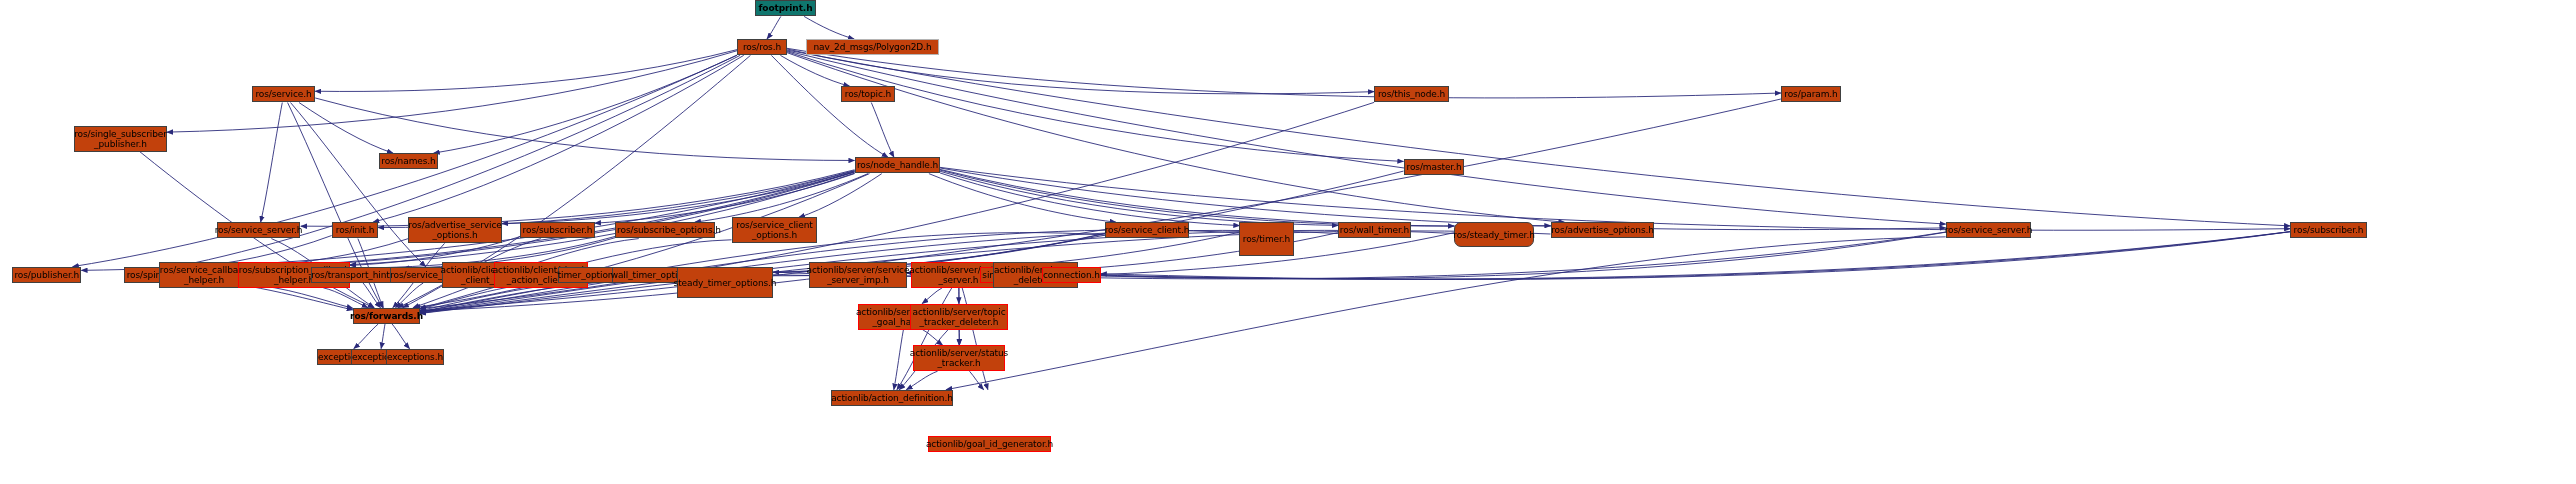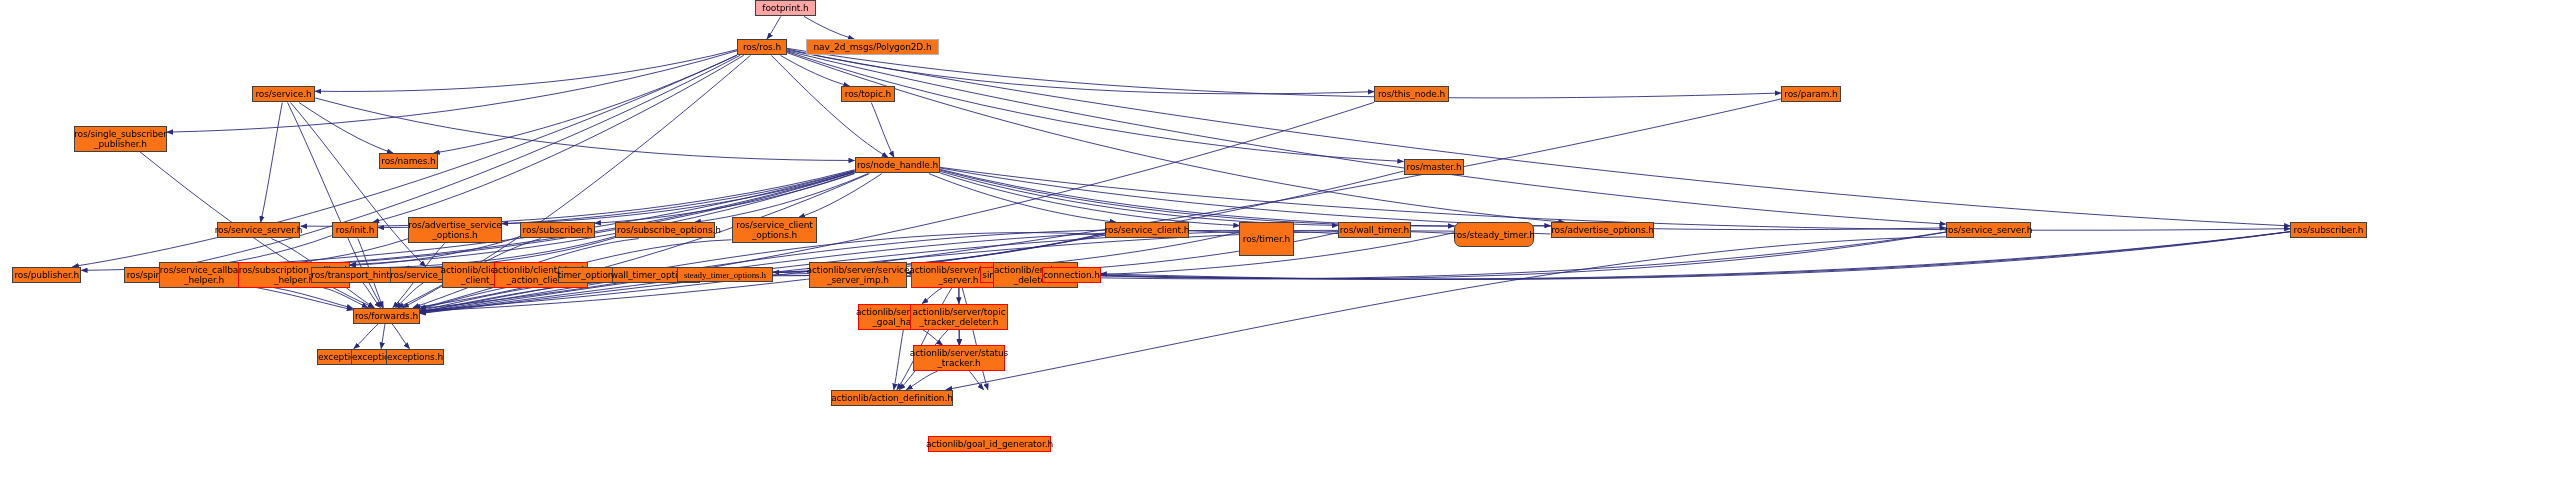--- a/index.html
+++ b/index.html
@@ -9,30 +9,30 @@
     background:#ffffff;
     font-family:"DejaVu Sans","Liberation Sans",sans-serif;
     overflow:hidden;
   }
   #edges{position:absolute;left:0;top:0;width:2576px;height:484px;pointer-events:none;}
   .node{
     position:absolute;
     box-sizing:border-box;
     display:flex;align-items:center;justify-content:center;
     text-align:center;
-    background:#f97316;
+    background:#c2410c;
     color:#000000;
     font-size:9px;
     line-height:10px;
     white-space:pre-line;
     letter-spacing:-0.1px;
     border:0.7px solid #404040;
     z-index:5;
   }
-  .node.root{ background:#fca5a5; border:1.4px solid #404040; }
+  .node.root{ background:#0f766e; border:1.4px solid #404040;font-weight:bold; }
   .node.thick{ border:1.4px solid #404040; }
   .node.red{ border:0.7px solid #ff0000; }
 </style>
 </head>
 <body>
 
 <div id="canvas">
   <svg id="edges" viewBox="0 0 3768 708" xmlns="http://www.w3.org/2000/svg">
     <defs>
       <marker id="ah" markerWidth="10" markerHeight="8" refX="9" refY="4" orient="auto" markerUnits="userSpaceOnUse">
@@ -172,30 +172,30 @@
     <div class="node red" style="left: 238px; top: 262px; width: 112px; height: 26px;">ros/subscription_callback
 _helper.h</div>
     <div class="node" style="left: 311px; top: 267px; width: 92px; height: 16.4px;">ros/transport_hints.h</div>
     <div class="node" style="left: 390px; top: 267px; width: 85px; height: 16.4px;">ros/service_client.h</div>
     <div class="node" style="left: 442px; top: 262px; width: 96px; height: 26px;">actionlib/client/service
 _client_imp.h</div>
     <div class="node red" style="left: 494px; top: 262px; width: 94px; height: 26px;">actionlib/client/simple
 _action_client.h</div>
     <div class="node" style="left: 558px; top: 267px; width: 68px; height: 16.4px;">timer_options.h</div>
     <div class="node" style="left: 612px; top: 267px; width: 88px; height: 16.4px;">wall_timer_options.h</div>
-    <div class="node" style="left: 677px; top: 267px; width: 96px; height: 15px; font-family: Liberation Serif, serif;">steady_timer_options.h</div>
+    <div class="node" style="left: 677px; top: 267px; width: 96px; height: 31px;">steady_timer_options.h</div>
     <div class="node" style="left: 809px; top: 262px; width: 98px; height: 26px;">actionlib/server/service
 _server_imp.h</div>
     <div class="node red" style="left: 911px; top: 262px; width: 95px; height: 26px;">actionlib/server/action
 _server.h</div>
     <div class="node red" style="left: 980px; top: 267px; width: 66px; height: 16.4px;">simple_filter.h</div>
     <div class="node thick" style="left: 993px; top: 262px; width: 85px; height: 26px;">actionlib/enclosure
 _deleter.h</div>
     <div class="node red" style="left: 1042px; top: 267px; width: 59px; height: 16.4px;">connection.h</div>
-    <div class="node" style="left: 353px; top: 308px; width: 67px; height: 16.4px;">ros/forwards.h</div>
+    <div class="node" style="left: 353px; top: 308px; width: 67px; height: 16.4px; font-weight: bold;">ros/forwards.h</div>
     <div class="node red" style="left: 858px; top: 304px; width: 95px; height: 26px;">actionlib/server/server
 _goal_handle.h</div>
     <div class="node red" style="left: 910px; top: 304px; width: 98px; height: 26px;">actionlib/server/topic
 _tracker_deleter.h</div>
     <div class="node red" style="left: 913px; top: 345px; width: 92px; height: 26px;">actionlib/server/status
 _tracker.h</div>
     <div class="node" style="left: 317px; top: 349px; width: 58px; height: 16.4px;">exceptions.h</div>
     <div class="node" style="left: 351px; top: 349px; width: 58px; height: 16.4px;">exceptions.h</div>
     <div class="node" style="left: 386px; top: 349px; width: 58px; height: 16.4px;">exceptions.h</div>
     <div class="node thick" style="left: 831px; top: 390px; width: 122px; height: 16.4px;">actionlib/action_definition.h</div>

